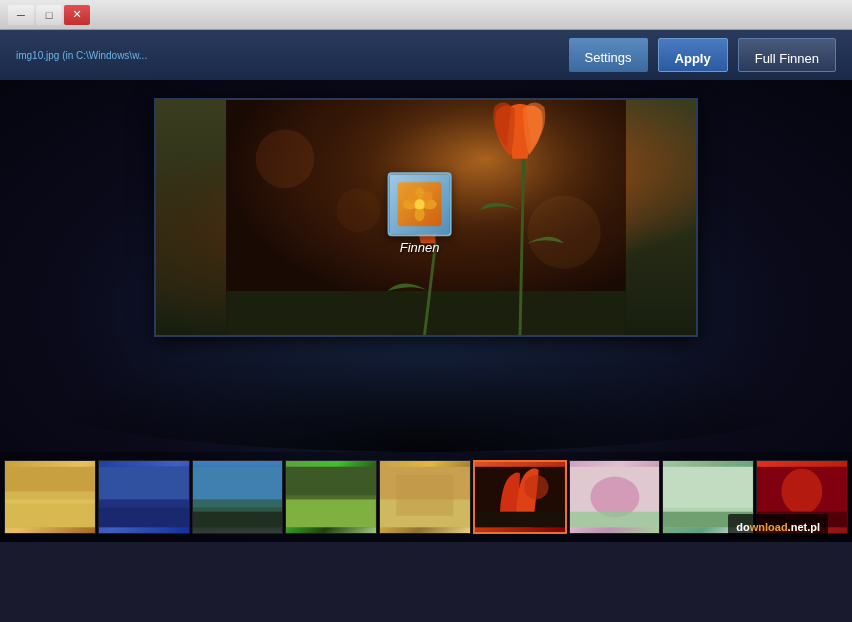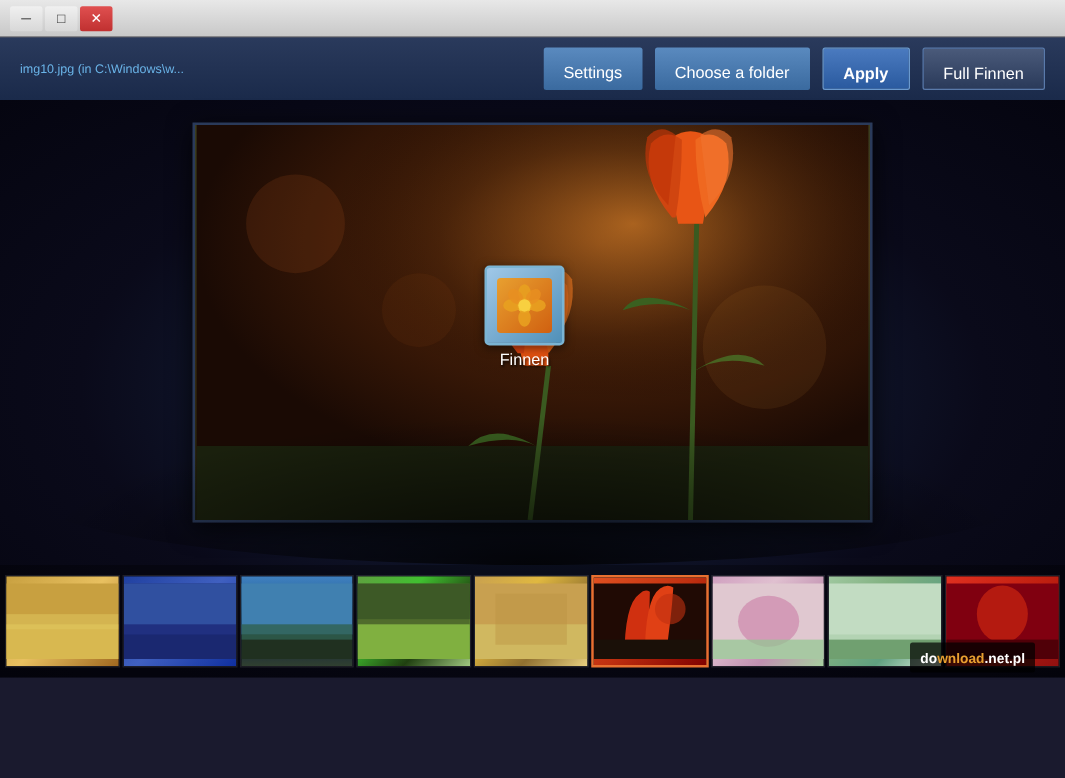--- a/index.html
+++ b/index.html
@@ -123,25 +123,26 @@
       transform: translateX(-50%);
       width: 820px;
       height: 120px;
       background: radial-gradient(ellipse at center bottom, rgba(0,0,0,0.8) 0%, transparent 70%);
       border-radius: 50%;
     }
 
     
     .preview-container {
       width: 544px;
-      height: 320px;
+      height: 239px;
       border: 2px solid #2a3a5a;
       position: relative;
       overflow: hidden;
       box-shadow: 0 4px 20px rgba(0,0,0,0.8);
+      font-style: italic;
     }
 
     .preview-image {
       width: 100%;
       height: 100%;
       background: 
         radial-gradient(ellipse at 70% 30%, rgba(180, 80, 20, 0.9) 0%, transparent 40%),
         radial-gradient(ellipse at 30% 60%, rgba(80, 40, 10, 0.8) 0%, transparent 50%),
         radial-gradient(ellipse at 50% 50%, rgba(120, 60, 15, 0.7) 0%, transparent 60%),
         linear-gradient(to bottom, rgba(60, 80, 40, 0.6) 0%, rgba(20, 30, 15, 0.9) 100%);
@@ -263,21 +264,20 @@
   <div class="title-bar-controls">
     <button class="win-btn">─</button>
     <button class="win-btn">□</button>
     <button class="win-btn close">✕</button>
   </div>
 </div>
 
 <div class="toolbar">
   <span class="current-file">img10.jpg (in C:\Windows\w...</span>
   <button class="toolbar-btn btn-settings">Settings</button>
-  <button class="toolbar-btn btn-folder">Choose a folder</button>
   <button class="toolbar-btn btn-apply">Apply</button>
   <button class="toolbar-btn btn-fullscreen">Full Finnen</button>
 </div>
 
 <div class="main-area">
 
   <div class="preview-container">
     <div class="preview-image">
 
       <svg class="preview-svg" viewBox="0 0 544 320" xmlns="http://www.w3.org/2000/svg">

